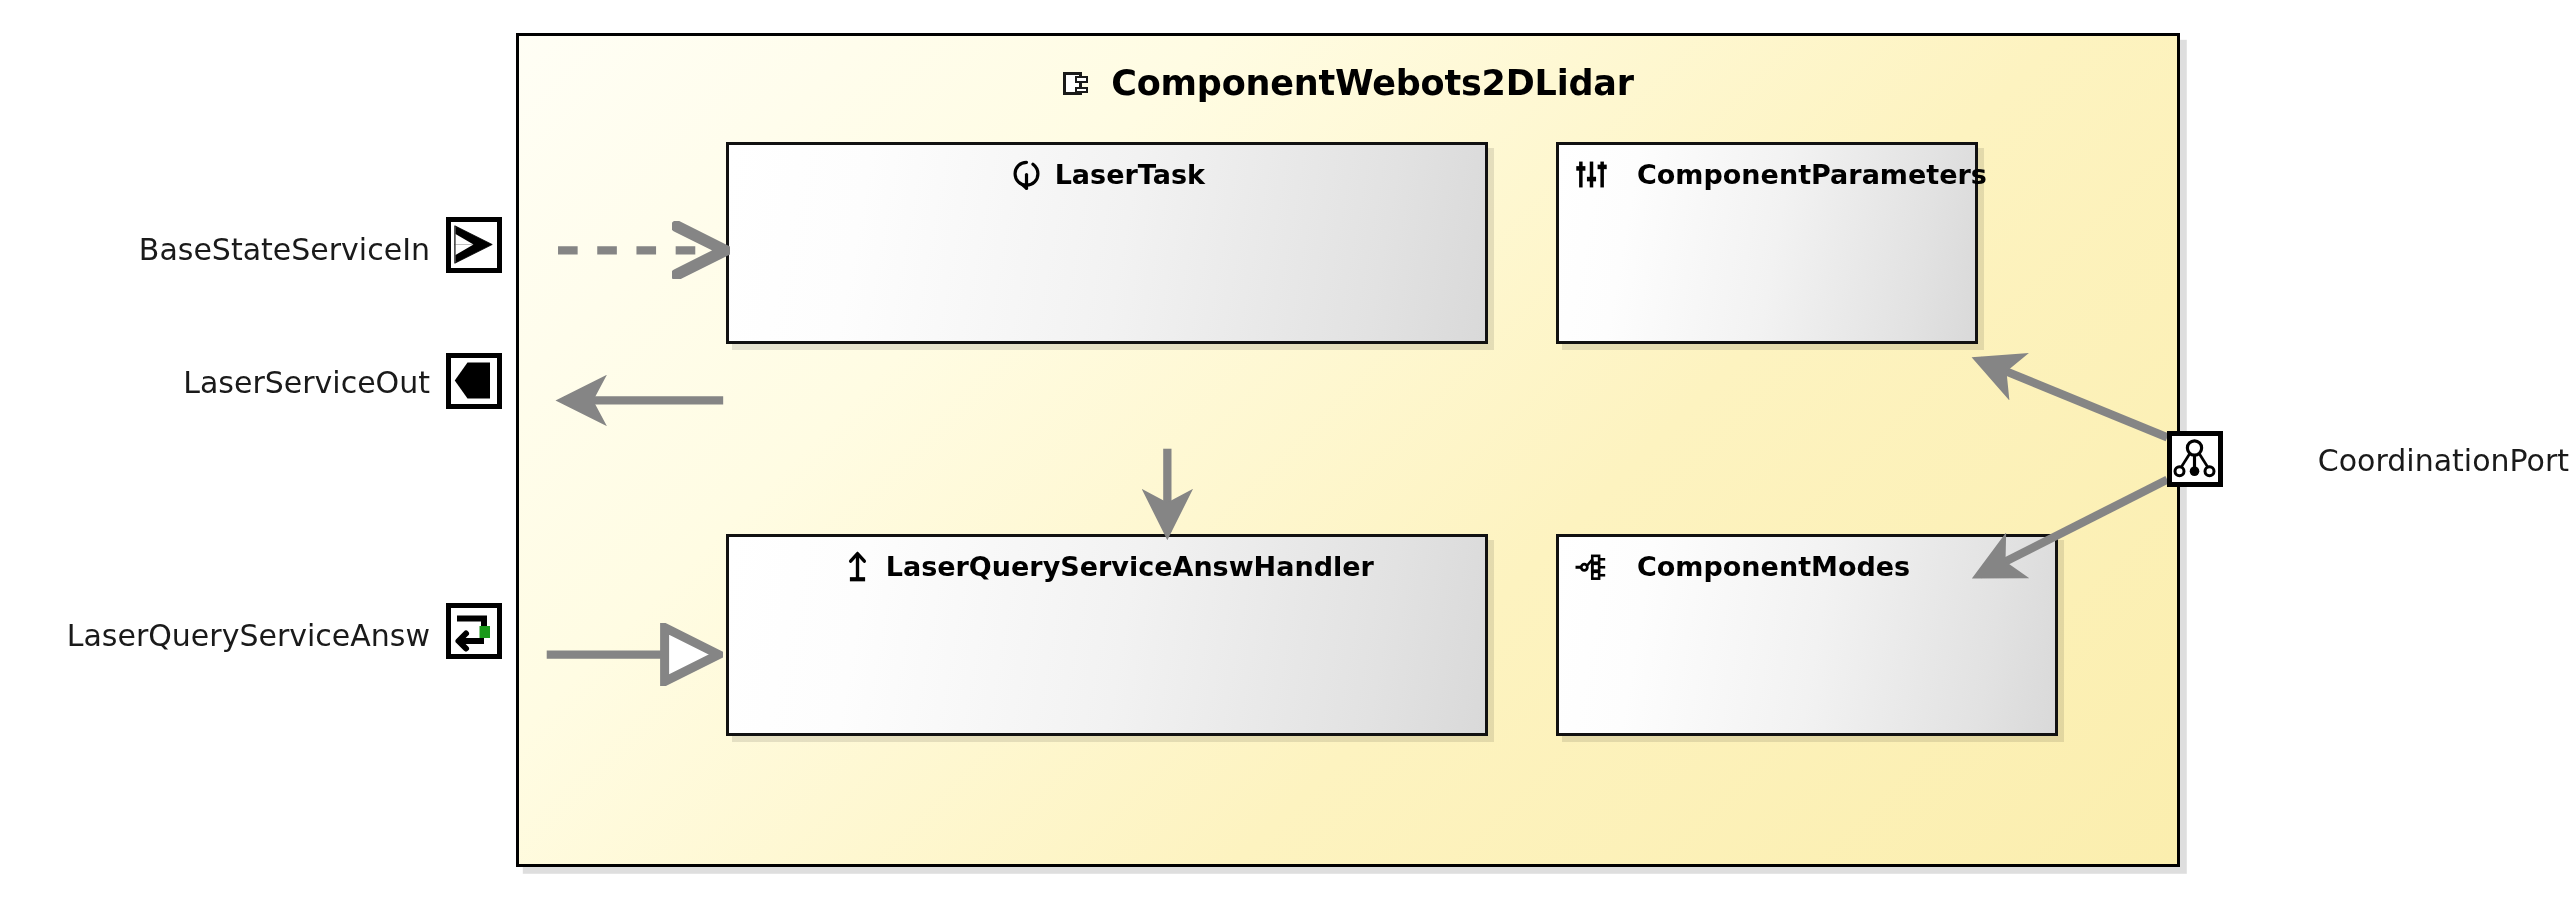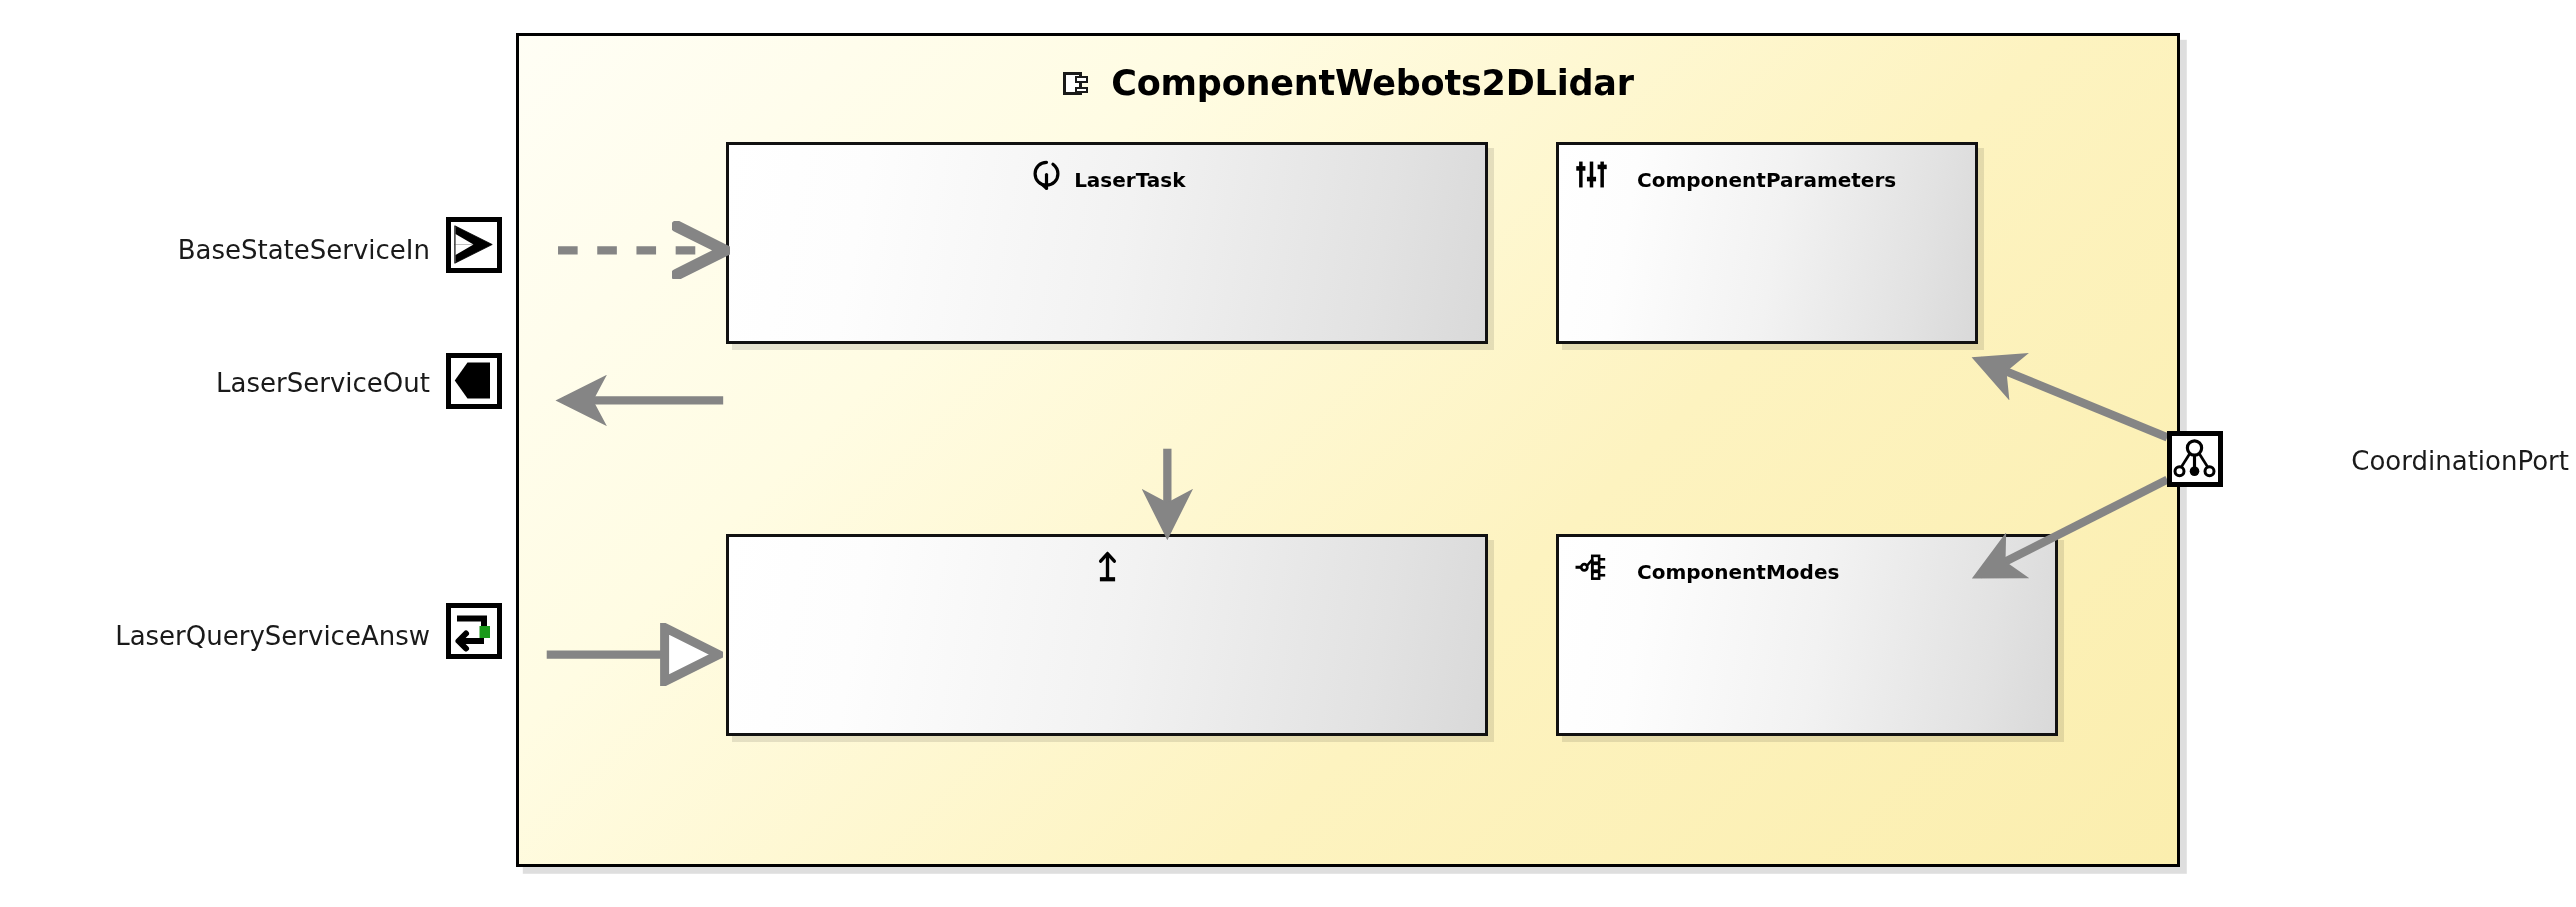--- a/index.html
+++ b/index.html
@@ -84,23 +84,23 @@
     position: absolute;
     border: 3px solid #111111;
     background: linear-gradient(100deg, #ffffff 0%, #fdfdfd 18%, #f2f2f2 52%, #e2e2e2 85%, #d9d9d9 100%);
     box-shadow: 6px 6px 0 rgba(0,0,0,0.10);
     box-sizing: border-box;
   }
   .inner-box .box-header {
     position: absolute;
     top: 13.6px;
     display: flex;
-    align-items: flex-end;
+    align-items: flex-start;
     gap: 10.6px;
-    font-size: 20px;
+    font-size: 27px;
     font-weight: bold;
     color: #000000;
     line-height: 1.15;
     white-space: nowrap;
   }
   .inner-box .box-header.centered {
     left: 0; right: 0;
     justify-content: center;
   }
   .inner-box .box-header.left {
@@ -127,21 +127,21 @@
     height: 56px;
     border: 5.3px solid #000000;
     background: #ffffff;
     box-sizing: border-box;
     z-index: 5;
   }
   .port .glyph { position: absolute; inset: 0; }
 
   .port-label {
     position: absolute;
-    font-size: 26px;
+    font-size: 30px;
     color: #1a1a1a;
     white-space: nowrap;
     text-align: right;
     line-height: 1;
   }
   .port-label.right-side { text-align: right; }
 
   
   #connectors {
     position: absolute;
@@ -199,20 +199,21 @@
 
     <div class="inner-box" style="left:207px; top:498px; width:762px; height:202px;">
       <div class="box-header centered">
         <span class="box-glyph">
           <svg width="35" height="35" viewBox="0 0 46 46">
             <line x1="23" y1="40" x2="23" y2="8" stroke="#000" stroke-width="4.4" stroke-linecap="butt"></line>
             <path d="M23 6 L14 16 M23 6 L32 16" fill="none" stroke="#000" stroke-width="4.4" stroke-linecap="round"></path>
             <rect x="13" y="37" width="20" height="5.5" fill="#000"></rect>
           </svg>
         </span>
+        <span>LaserQueryServiceAnswHandler</span>
       </div>
     </div>
 
     <div class="inner-box" style="left:1037px; top:498px; width:502px; height:202px;">
       <div class="box-header left">
         <span class="box-glyph">
           <svg width="35" height="35" viewBox="0 0 46 46">
             <line x1="2" y1="24" x2="10" y2="24" stroke="#000" stroke-width="4"></line>
             <circle cx="13.5" cy="24" r="4" fill="none" stroke="#000" stroke-width="3.6"></circle>
             <line x1="17" y1="22" x2="24" y2="14" stroke="#000" stroke-width="3.4"></line>

